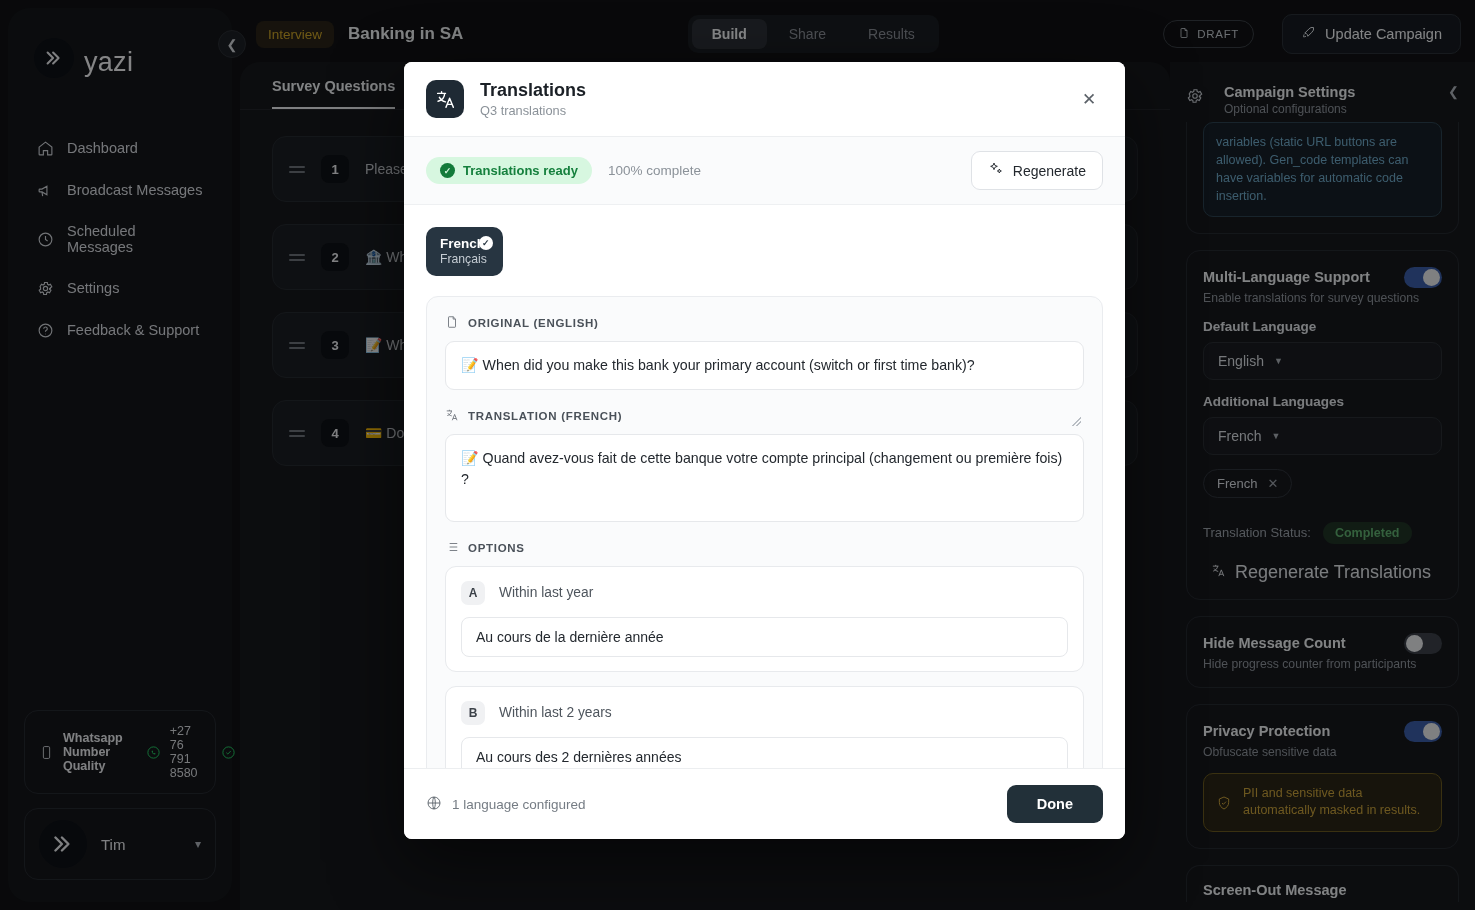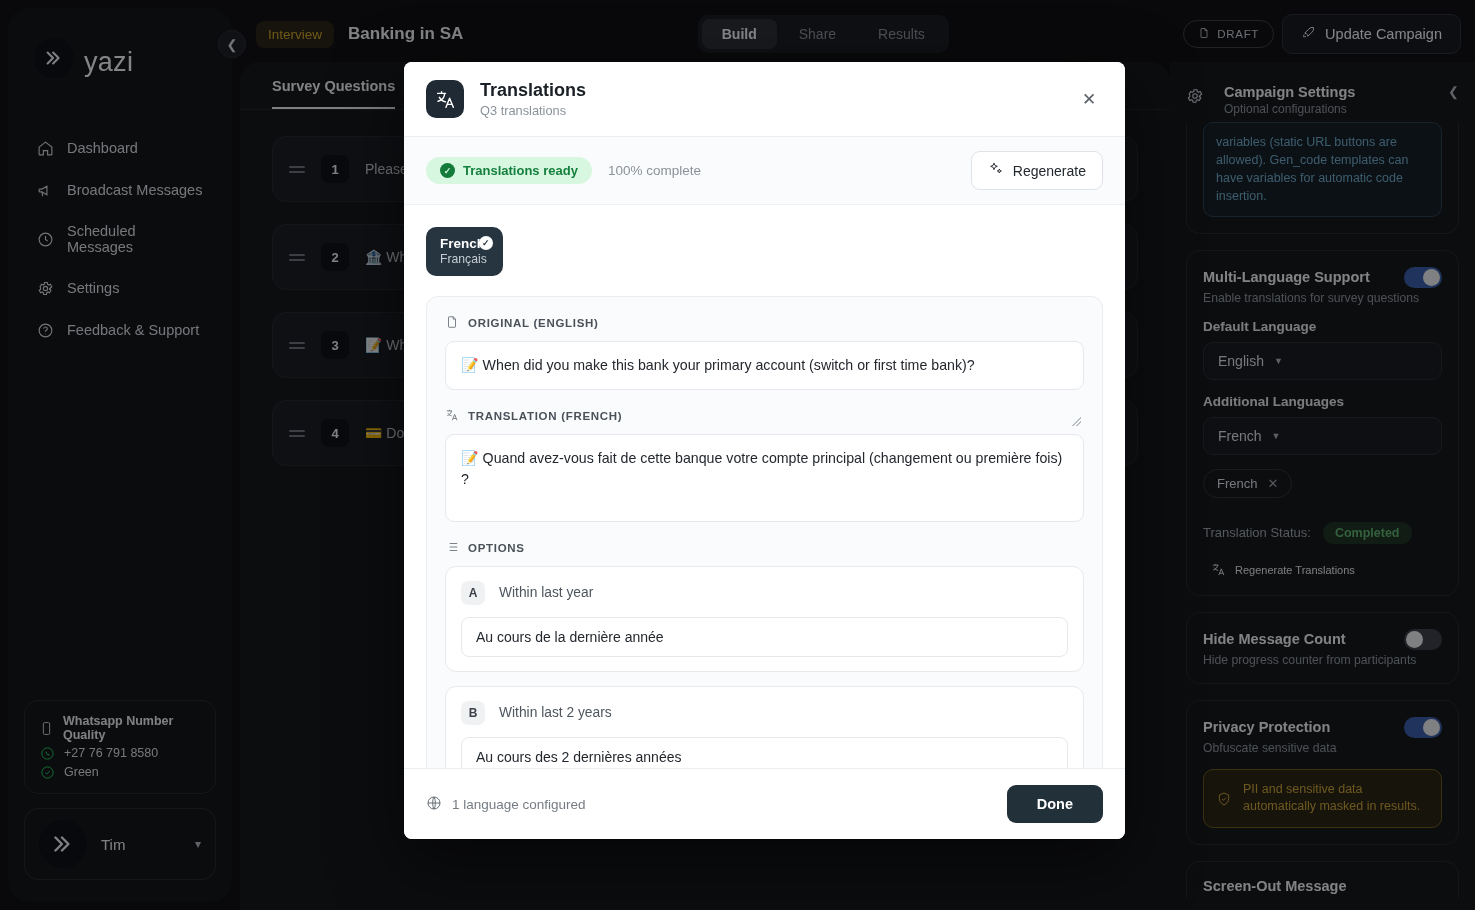--- a/index.html
+++ b/index.html
@@ -57,21 +57,21 @@
     padding: 9px 12px; border-radius: 10px;
     color: #d6d9de; font-size: 14.5px; cursor: pointer;
   }
   .nav-icon { width: 18px; height: 18px; display: flex; align-items: center; justify-content: center; flex: 0 0 18px;}
   .nav-icon svg { width: 17px; height: 17px; stroke: #cfd3d8; fill: none; stroke-width: 1.6; }
 
   .sb-spacer { flex: 1 }
 
   .wa-card {
     border: 1px solid #262a30; border-radius: 14px;
-    padding: 13px 14px; display: flex; flex-direction: column; gap: 3px;
+    padding: 13px 14px; display: flex; flex-direction: row; gap: 22px;
     margin-bottom: 14px;
   }
   .wa-row { display: flex; align-items: center; gap: 9px; font-size: 12.5px; color: #d7dade; }
   .wa-row.title { font-weight: 700; color: #e8eaed; }
   .wa-icon { width: 16px; height: 16px; display:flex; align-items:center; justify-content:center; }
   .wa-icon svg { width: 15px; height: 15px; fill: none; stroke-width: 1.5; }
 
   .user-card {
     border: 1px solid #262a30; border-radius: 14px;
     padding: 11px 14px; display: flex; align-items: center; gap: 14px;
@@ -99,21 +99,21 @@
   .camp-title { font-size: 17px; font-weight: 700; color: #eceef0; }
   .seg {
     margin-left: auto; display: flex; gap: 2px;
     background: #1b1e23; border-radius: 10px; padding: 4px;
   }
   .seg-item {
     padding: 7px 20px; border-radius: 8px; font-size: 14px;
     color: #8c9199; cursor: pointer;
   }
   .seg-item.active { background: #2d3137; color: #f2f4f6; font-weight: 700; }
-  .topbar-right { margin-left: auto; display: flex; align-items: center; gap: 8px; }
+  .topbar-right { margin-left: auto; display: flex; align-items: center; gap: 28px; }
   .draft-chip {
     display: flex; align-items: center; gap: 7px;
     border: 1px solid #3a3f46; border-radius: 999px;
     padding: 6px 14px; font-size: 11.5px; letter-spacing: .7px;
     color: #c3c8cf; cursor: pointer;
   }
   .btn-update {
     display: flex; align-items: center; gap: 9px;
     background: #161b22; color: #f0f2f4;
     border-radius: 10px; padding: 10px 18px;
@@ -204,21 +204,21 @@
   }
   .lang-chip .x { color: #9aa0a8; font-size: 13px; }
   .status-row { display: flex; align-items: center; gap: 12px; margin-top: 24px; }
   .status-label { font-size: 13px; color: #9aa0a8; }
   .status-badge {
     background: #203326; color: #5fb06f; font-size: 12.5px;
     padding: 4px 12px; border-radius: 999px; font-weight: 600;
   }
   .regen-link {
     display: flex; align-items: center; gap: 9px; margin-top: 18px;
-    font-size: 11px; color: #dfe2e6; cursor: pointer; padding-left: 8px; text-align: right;
+    font-size: 18px; color: #dfe2e6; cursor: pointer; padding-left: 8px; text-align: right;
   }
   .warn-box {
     border: 1px solid #6b5a1f; background: #2a2516;
     border-radius: 10px; padding: 11px 12px; margin-top: 14px;
     display: flex; gap: 11px; align-items: flex-start;
     color: #c8a13b; font-size: 12.5px; line-height: 1.4;
   }
   .warn-box svg { width: 16px; height: 16px; stroke:#c8a13b; fill:none; stroke-width:1.5; flex:0 0 16px; margin-top:10px;}
   .rp-card.cut { border-bottom: none; border-radius: 14px 14px 0 0; padding-bottom: 4px;}
 

